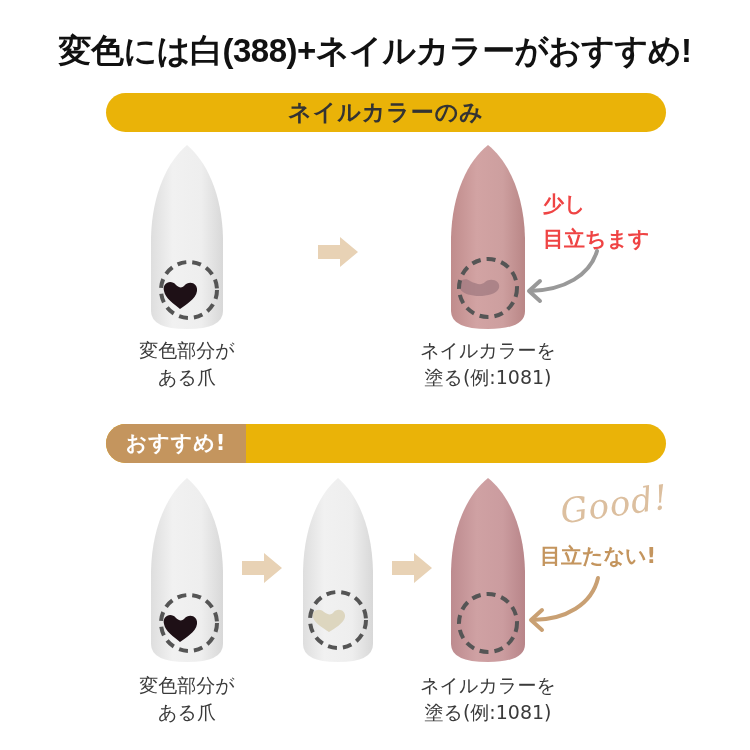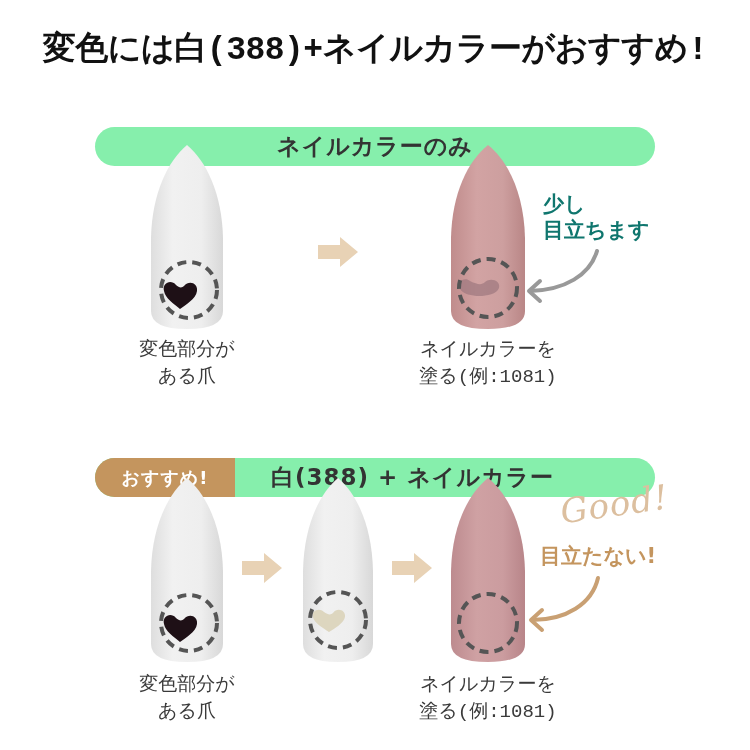--- a/index.html
+++ b/index.html
@@ -1,56 +1,56 @@
 <!DOCTYPE html>
 <html><head>
   <meta charset="utf-8">
   <style>
     * { margin: 0; padding: 0; box-sizing: border-box; }
     html, body { width: 750px; height: 750px; background: #ffffff; overflow: hidden; }
     body { position: relative; font-family: "DejaVu Sans", "Liberation Sans", sans-serif; color: #3a3a3a; }
 
     .title {
       position: absolute; left: 0; top: 26px; width: 750px; text-align: center;
-      font-family: Liberation Mono, monospace;
+      font-family: Liberation Sans, sans-serif;
       font-size: 33px; font-weight: bold; color: #111111; letter-spacing: -0.5px;
       line-height: 50px;
     }
 
     .pill {
-      position: absolute; left: 95px; width: 560px; height: 39px;
-      background: #86efac; border-radius: 20px; overflow: hidden; margin-top: 34px;
+      position: absolute; left: 106px; width: 560px; height: 39px;
+      background: #eab308; border-radius: 20px; overflow: hidden;
     }
     .pill-1 { top: 93px; }
     .pill-2 { top: 424px; }
     .pill-text {
       position: absolute; left: 0; top: 0; width: 100%; height: 100%;
       text-align: center; font-size: 23px; font-weight: bold; color: #333333;
       line-height: 39px; letter-spacing: 1px;
     }
     .pill-2 .pill-text { left: 140px; width: 420px; text-align: left; padding-left: 36px; }
     .badge {
       position: absolute; left: 0; top: 0; width: 140px; height: 39px;
-      background: #c4955e; color: #ffffff; font-size: 18px; font-weight: bold;
+      background: #c4955e; color: #ffffff; font-size: 21px; font-weight: bold;
       line-height: 39px; text-align: center; letter-spacing: 1px;
     }
 
     .nail { position: absolute; }
     .arrow { position: absolute; width: 40px; height: 30px; }
 
     .caption {
       position: absolute; text-align: center; font-size: 19px; line-height: 27px;
-      color: #3a3a3a; white-space: nowrap; font-family: Liberation Mono, monospace;
+      color: #3a3a3a; white-space: nowrap;
     }
 
     .note {
       position: absolute; font-size: 21px; font-weight: bold; line-height: 26px;
       white-space: nowrap;
     }
-    .note-grey { color: #0f766e; }
+    .note-grey { color: #ef4444; }
     .note-tan { color: #c4955e; }
 
     .script {
       position: absolute; font-family: "DejaVu Serif", "Liberation Serif", serif;
       font-style: italic; font-size: 34px; color: #dcbf9f; transform: rotate(-8deg);
       letter-spacing: 1px;
     }
     .curve { position: absolute; }
   </style>
 </head>
@@ -93,38 +93,37 @@
       <stop offset="0.7" stop-color="#cd9f9f"></stop>
       <stop offset="1" stop-color="#b98686"></stop>
     </linearGradient>
   </defs>
   <path d="M40 2 C20 18 4 50 3 95 L3 168 Q3 186 40 186 Q77 186 77 168 L77 95 C76 50 60 18 40 2 Z" fill="url(#gPink)"></path>
   <path d="M22 138 c-6 -5 -14 2 -10 8 c3 5 12 7 19 7 c8 0 18 -2 20 -8 c2 -7 -8 -11 -14 -6 c-3 3 -7 3 -15 -1 z" fill="#a07a80" opacity="0.75"></path>
   <circle cx="40" cy="145" r="29" fill="none" stroke="#555555" stroke-width="4" stroke-dasharray="9 6"></circle>
 </svg>
 
 <div class="note note-grey" style="left:543px; top:191px;">少し</div>
-<div class="note note-grey" style="left:543px; top:217px;">目立ちます</div>
+<div class="note note-grey" style="left:543px; top:226px;">目立ちます</div>
 <svg class="curve" style="left:520px; top:245px;" width="90" height="60" viewBox="0 0 90 60">
   <path d="M77 6 C70 30 45 45 10 46" fill="none" stroke="#999999" stroke-width="4" stroke-linecap="round"></path>
   <path d="M20 36 L9 46 L20 56" fill="none" stroke="#999999" stroke-width="4" stroke-linecap="round" stroke-linejoin="round"></path>
 </svg>
 
 <div class="caption" style="left:117px; top:337px; width:140px;">
   <div>変色部分が</div>
   <div>ある爪</div>
 </div>
 <div class="caption" style="left:408px; top:337px; width:160px;">
   <div>ネイルカラーを</div>
   <div>塗る(例:1081)</div>
 </div>
 
 <div class="pill pill-2">
   <div class="badge">おすすめ!</div>
-  <div class="pill-text">白(388) + ネイルカラー</div>
 </div>
 
 <svg class="nail" style="left:148px; top:476px;" width="78" height="188" viewBox="0 0 78 188">
   <path d="M39 2 C20 18 4 50 3 95 L3 168 Q3 186 39 186 Q75 186 75 168 L75 95 C74 50 58 18 39 2 Z" fill="url(#gWhite)"></path>
   <path d="M26 138 c-5 -6 -14 -2 -12 6 c1 7 10 13 16 18 c5 -4 16 -10 17 -18 c1 -8 -8 -11 -13 -5 c-2 2 -5 2 -8 -1 z" transform="translate(2,4)" fill="#1e1016"></path>
   <circle cx="41" cy="147" r="28" fill="none" stroke="#555555" stroke-width="4" stroke-dasharray="9 6"></circle>
 </svg>
 
 <svg class="arrow" style="left:242px; top:553px;" viewBox="0 0 40 30">
   <path d="M0 8 H22 V0 L40 15 L22 30 V22 H0 Z" fill="#e8d2b5"></path>

